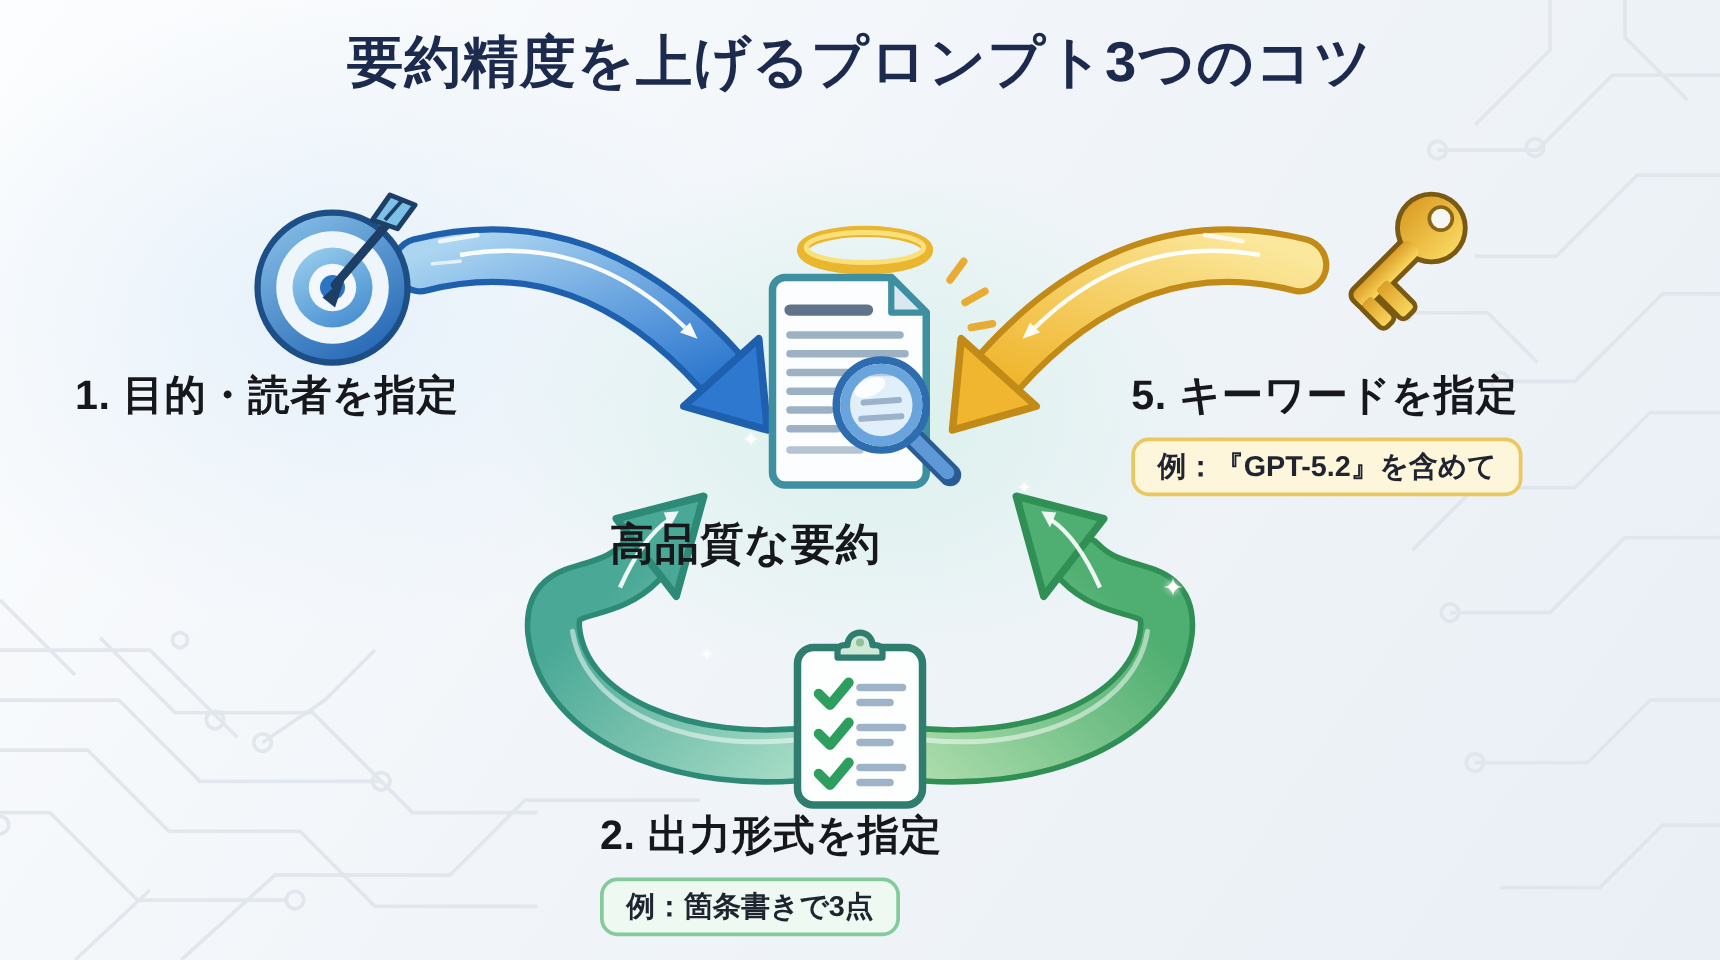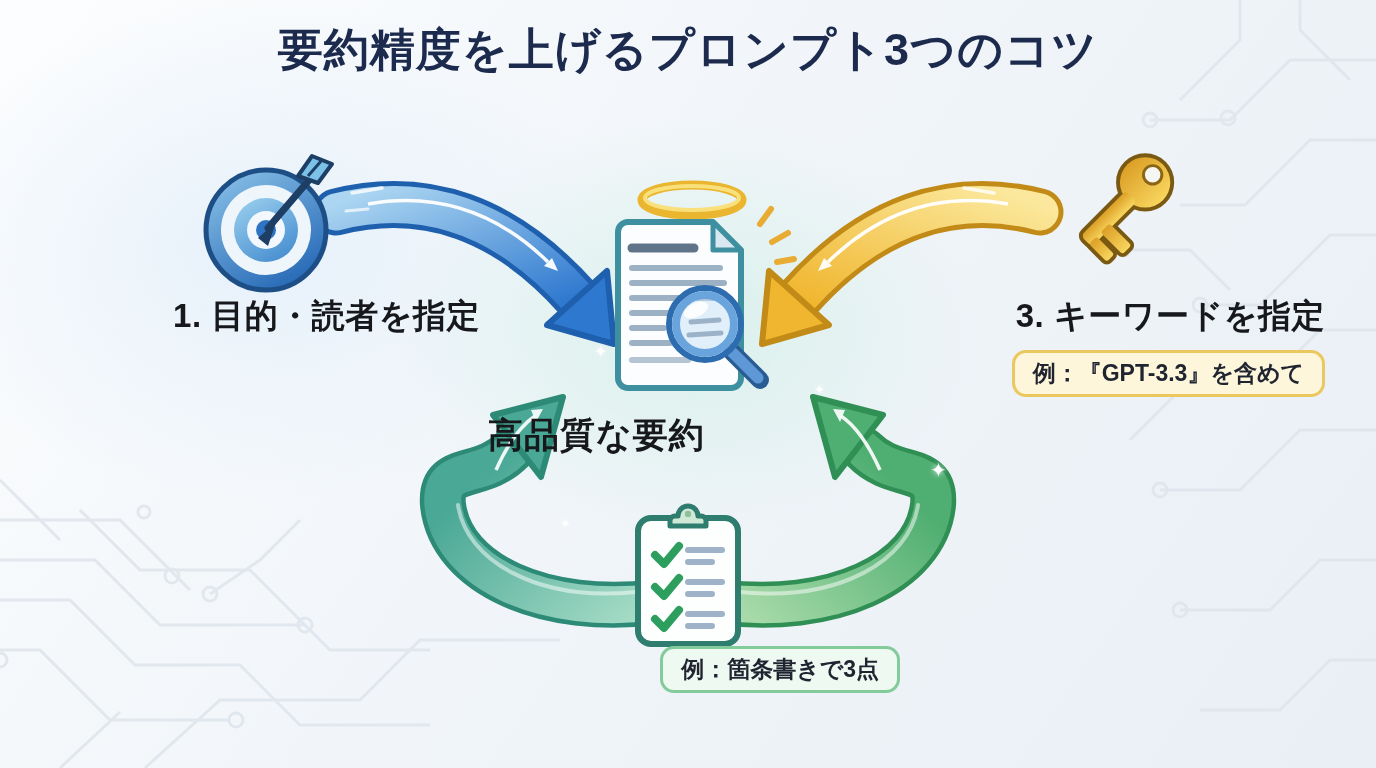--- a/index.html
+++ b/index.html
@@ -13,21 +13,21 @@
       radial-gradient(420px 300px at 690px 330px, rgba(213,240,233,.85), rgba(213,240,233,0) 70%),
       radial-gradient(500px 360px at 260px 250px, rgba(224,238,250,.7), rgba(224,238,250,0) 70%),
       linear-gradient(125deg,#fcfdfe 0%,#f1f5f9 45%,#e9eff5 100%);
   }
   svg{display:block;}
   .layer{position:absolute;left:0;top:0;pointer-events:none;}
   .title{
     position:absolute;left:0;top:20px;width:100%;text-align:center;
     font-size:45px;font-weight:800;color:#1c2a4d;letter-spacing:1px;margin:0;
   }
-  .tip{position:absolute;width:420px;text-align:right;}
+  .tip{position:absolute;width:420px;text-align:left;}
   .tip-1{left:60px;top:294px;}
   .tip-2{left:480px;top:646px;}
   .tip-3{left:905px;top:294px;}
   .tip-heading{
     font-size:33px;font-weight:800;color:#17181c;margin:0 0 11px 0;letter-spacing:.5px;
   }
   .example{
     display:inline-block;font-size:23px;font-weight:600;color:#1f2430;
     padding:6px 18px;border-radius:14px;line-height:1.25;
   }
@@ -257,21 +257,22 @@
     </svg>
   </div>
 
   <p class="center-label">高品質な要約</p>
 
   <div class="tip tip-1">
     <p class="tip-heading">1. 目的・読者を指定</p>
   </div>
 
   <div class="tip tip-2">
+    <p class="tip-heading">2. 出力形式を指定</p>
     <span class="example example-green">例：箇条書きで3点</span>
   </div>
 
   <div class="tip tip-3">
-    <p class="tip-heading">3. キーワードを指定</p>
-    <span class="example example-yellow">例：『GPT-3.3』を含めて</span>
+    <p class="tip-heading">5. キーワードを指定</p>
+    <span class="example example-yellow">例：『GPT-5.2』を含めて</span>
   </div>
 
 </div>
 
 </body></html>

